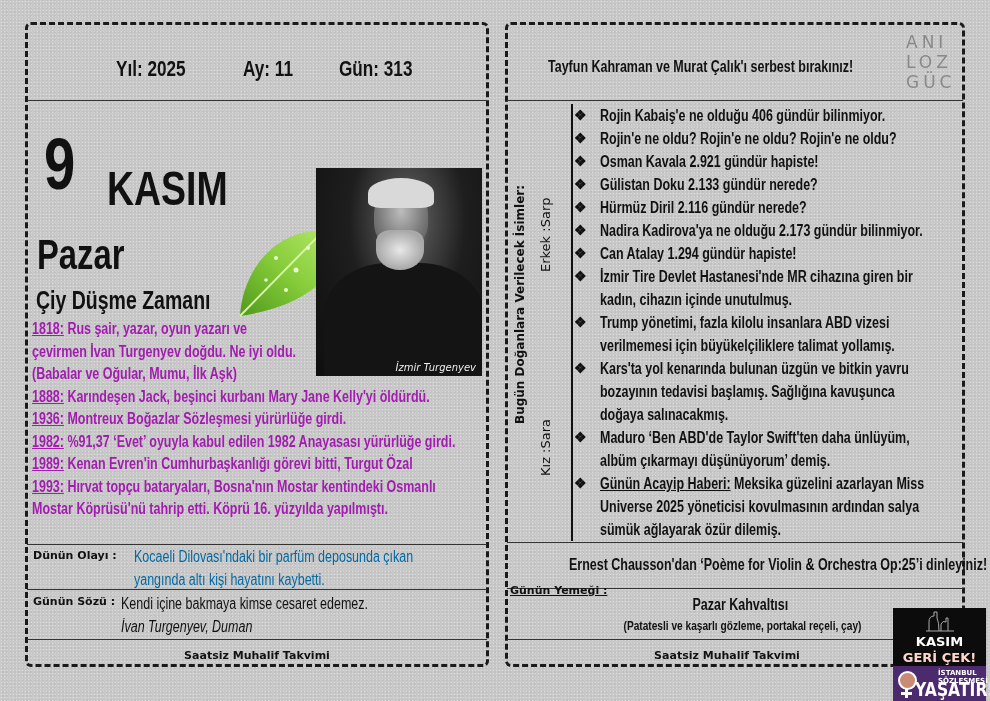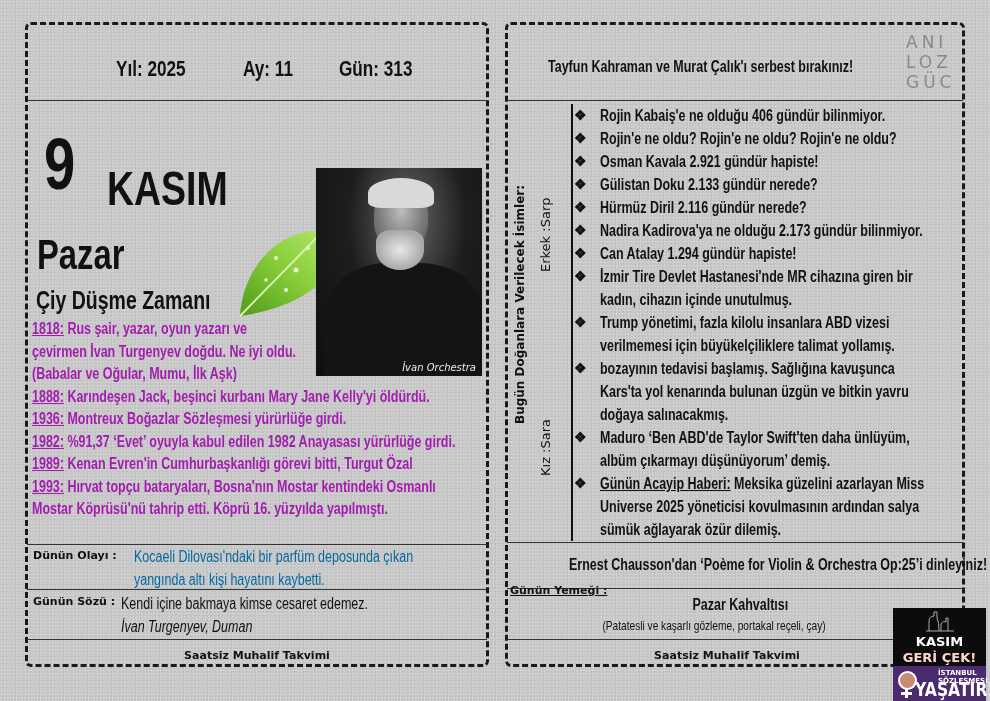--- a/index.html
+++ b/index.html
@@ -59,21 +59,21 @@
     .vbar { position: absolute; left: 571px; top: 104px; width: 2px; height: 437px; background: #111; }
 
     .news { position: absolute; left: 574px; top: 104px; width: 390px; font-size: 16px; font-weight: bold; line-height: 23px; }
     .news .item { position: relative; padding-left: 26px; }
     .news .bullet { position: absolute; left: 0; top: 0; font-size: 14px; }
     .news .txt { display: block; }
 
     .music { position: absolute; left: 510px; top: 556px; width: 455px; text-align: center; font-size: 16px; font-weight: bold; }
 
     .food-title { position: absolute; left: 640px; top: 596px; width: 200px; text-align: center; font-size: 16px; font-weight: bold; }
-    .food-sub { position: absolute; left: 564px; top: 618px; width: 300px; text-align: center; font-size: 13px; font-weight: normal; }
+    .food-sub { position: absolute; left: 590px; top: 618px; width: 300px; text-align: center; font-size: 13px; font-weight: bold; }
 
     .footer-title { position: absolute; font-family: "DejaVu Sans", sans-serif; font-size: 11px; font-weight: bold; text-align: center; }
 
     .badge1 { position: absolute; left: 893px; top: 608px; width: 93px; height: 58px; background: #0c0c0c; color: #fff; text-align: center; font-family: "DejaVu Sans", sans-serif; font-weight: bold; }
     .badge1 .t1 { position: absolute; left: 0; right: 0; top: 26px; font-size: 13px; }
     .badge1 .t2 { position: absolute; left: 0; right: 0; top: 42px; font-size: 13px; color: #ffd6cc; }
     .badge2 { position: absolute; left: 893px; top: 666px; width: 93px; height: 35px; background: #4b2a6e; color: #fff; font-family: "DejaVu Sans", sans-serif; font-weight: bold; }
     .badge2 .t1 { position: absolute; left: 24px; top: 3px; font-size: 7px; padding-left: 21px; }
     .badge2 .t2 { position: absolute; left: 22px; top: 11px; font-size: 20px; }
     .badge2 .circ { position: absolute; left: 5px; top: 5px; width: 15px; height: 15px; border-radius: 50%; background: #c98b74; border: 2px solid #fff; }
@@ -108,21 +108,21 @@
   <circle cx="30" cy="62" r="1.8" fill="#e6f8cc"></circle>
     <circle cx="72" cy="30" r="2" fill="#e6f8cc"></circle>
   <circle cx="50" cy="72" r="2" fill="#e6f8cc"></circle>
 </svg>
 
 <div class="photo">
   <div class="body"></div>
   <div class="head"></div>
   <div class="hair"></div>
   <div class="beard"></div>
-  <div class="caption">İvan Orchestra</div>
+  <div class="caption">İzmir Turgenyev</div>
 </div>
 
 <div class="events">
   <div class="line"><span class="narrow"><u>1818:</u><span> Rus şair, yazar, oyun yazarı ve</span></span></div>
   <div class="line"><span class="narrow">çevirmen İvan Turgenyev doğdu. Ne iyi oldu.</span></div>
   <div class="line"><span class="narrow">(Babalar ve Oğular, Mumu, İlk Aşk)</span></div>
   <div class="line"><span class="narrow"><u>1888:</u><span> Karındeşen Jack, beşinci kurbanı Mary Jane Kelly'yi öldürdü.</span></span></div>
   <div class="line"><span class="narrow"><u>1936:</u><span> Montreux Boğazlar Sözleşmesi yürürlüğe girdi.</span></span></div>
   <div class="line"><span class="narrow"><u>1982:</u><span> %91,37 ‘Evet’ oyuyla kabul edilen 1982 Anayasası yürürlüğe girdi.</span></span></div>
   <div class="line"><span class="narrow"><u>1989:</u><span> Kenan Evren'in Cumhurbaşkanlığı görevi bitti, Turgut Özal</span></span></div>
@@ -196,22 +196,22 @@
     <span class="txt"><span class="narrow">İzmir Tire Devlet Hastanesi'nde MR cihazına giren bir</span></span>
     <span class="txt"><span class="narrow">kadın, cihazın içinde unutulmuş.</span></span>
     </div>
   <div class="item">
       <span class="bullet">❖</span>
     <span class="txt"><span class="narrow">Trump yönetimi, fazla kilolu insanlara ABD vizesi</span></span>
     <span class="txt"><span class="narrow">verilmemesi için büyükelçiliklere talimat yollamış.</span></span>
     </div>
   <div class="item">
       <span class="bullet">❖</span>
+    <span class="txt"><span class="narrow">Kars'ta yol kenarında bulunan üzgün ve bitkin yavru</span></span>
     <span class="txt"><span class="narrow">bozayının tedavisi başlamış. Sağlığına kavuşunca</span></span>
-    <span class="txt"><span class="narrow">Kars'ta yol kenarında bulunan üzgün ve bitkin yavru</span></span>
     <span class="txt"><span class="narrow">doğaya salınacakmış.</span></span>
     </div>
   <div class="item">
       <span class="bullet">❖</span>
     <span class="txt"><span class="narrow">Maduro ‘Ben ABD'de Taylor Swift'ten daha ünlüyüm,</span></span>
     <span class="txt"><span class="narrow">albüm çıkarmayı düşünüyorum’ demiş.</span></span>
     </div>
   <div class="item">
       <span class="bullet">❖</span>
     <span class="txt"><span class="narrow"><u>Günün Acayip Haberi:</u><span> Meksika güzelini azarlayan Miss</span></span></span>

